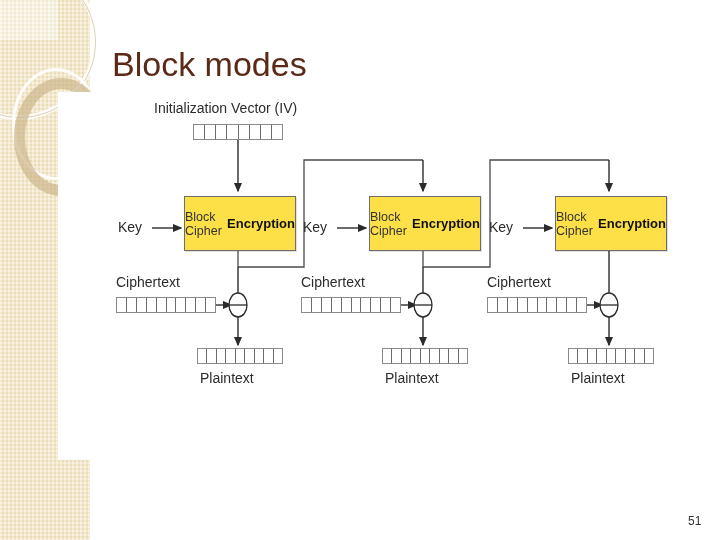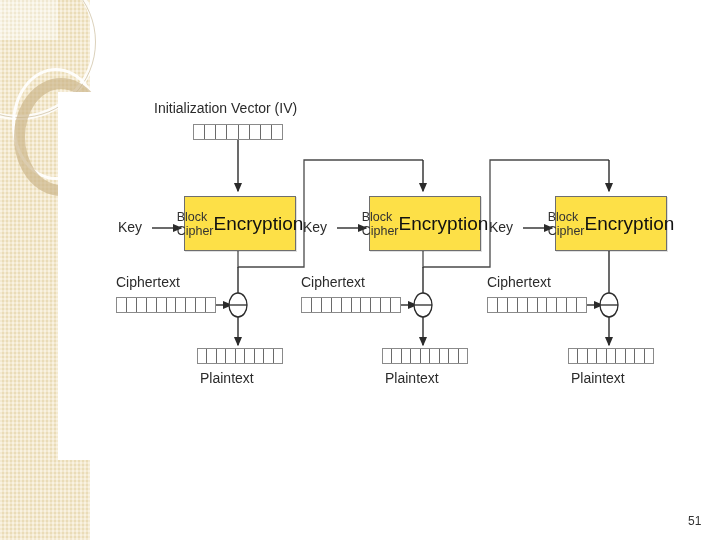--- a/index.html
+++ b/index.html
@@ -61,21 +61,21 @@
   
   #figure{position:absolute;left:9px;top:0;width:720px;height:476px;margin-left:39px;}
   .fig-txt{position:absolute;color:#2b2b2b;white-space:nowrap;}
   .lbl{font-size:13px;}
   .box{
     position:absolute;border:1px solid #6e6e6e;background:#fde047;
     box-shadow:1px 1px 0 rgba(0,0,0,.12);
     display:flex;flex-direction:row;align-items:center;justify-content:center;
   }
   .box .l1{font-size:12.5px;color:#333;line-height:14px;}
-  .box .l2{font-size:19px;font-weight:normal;color:#111;line-height:15px;}
+  .box .l2{font-size:13px;font-weight:bold;color:#111;line-height:15px;}
   .bar{position:absolute;display:flex;border:1px solid #8a8a8a;background:#fff;box-sizing:border-box;}
   .bar i{flex:1;border-right:1px solid #6a6a6a;}
   .bar i:last-child{border-right:none;}
   .caption{
     position:absolute;left:163px;top:424px;
     font-size:19px;color:#2b2b2b;white-space:nowrap;
   }
   .pageno{position:absolute;left:688px;top:514px;font-size:12px;color:#333;}
   svg.wires{position:absolute;left:0;top:0;width:720px;height:540px;pointer-events:none;}
 </style>
@@ -85,20 +85,21 @@
 <div id="slide">
 
   <div class="deco-band"></div>
   <div class="deco-band-top"></div>
   <div class="ring ring-big"></div>
   <div class="ring ring-big2"></div>
   <div class="ring ring-small2"></div>
   <div class="ring ring-small"></div>
   <div class="white-plate"></div>
 
+  <div class="title">Block modes</div>
 
   <div id="figure">
 
     <svg class="wires" viewBox="0 0 720 540">
       <defs>
         <marker id="ah" markerWidth="7" markerHeight="7" refX="6" refY="3" orient="auto">
           <path d="M0,0 L7,3 L0,6 z" fill="#2b2b2b"></path>
         </marker>
       </defs>
       <g stroke="#2b2b2b" stroke-width="1.4" fill="none">

